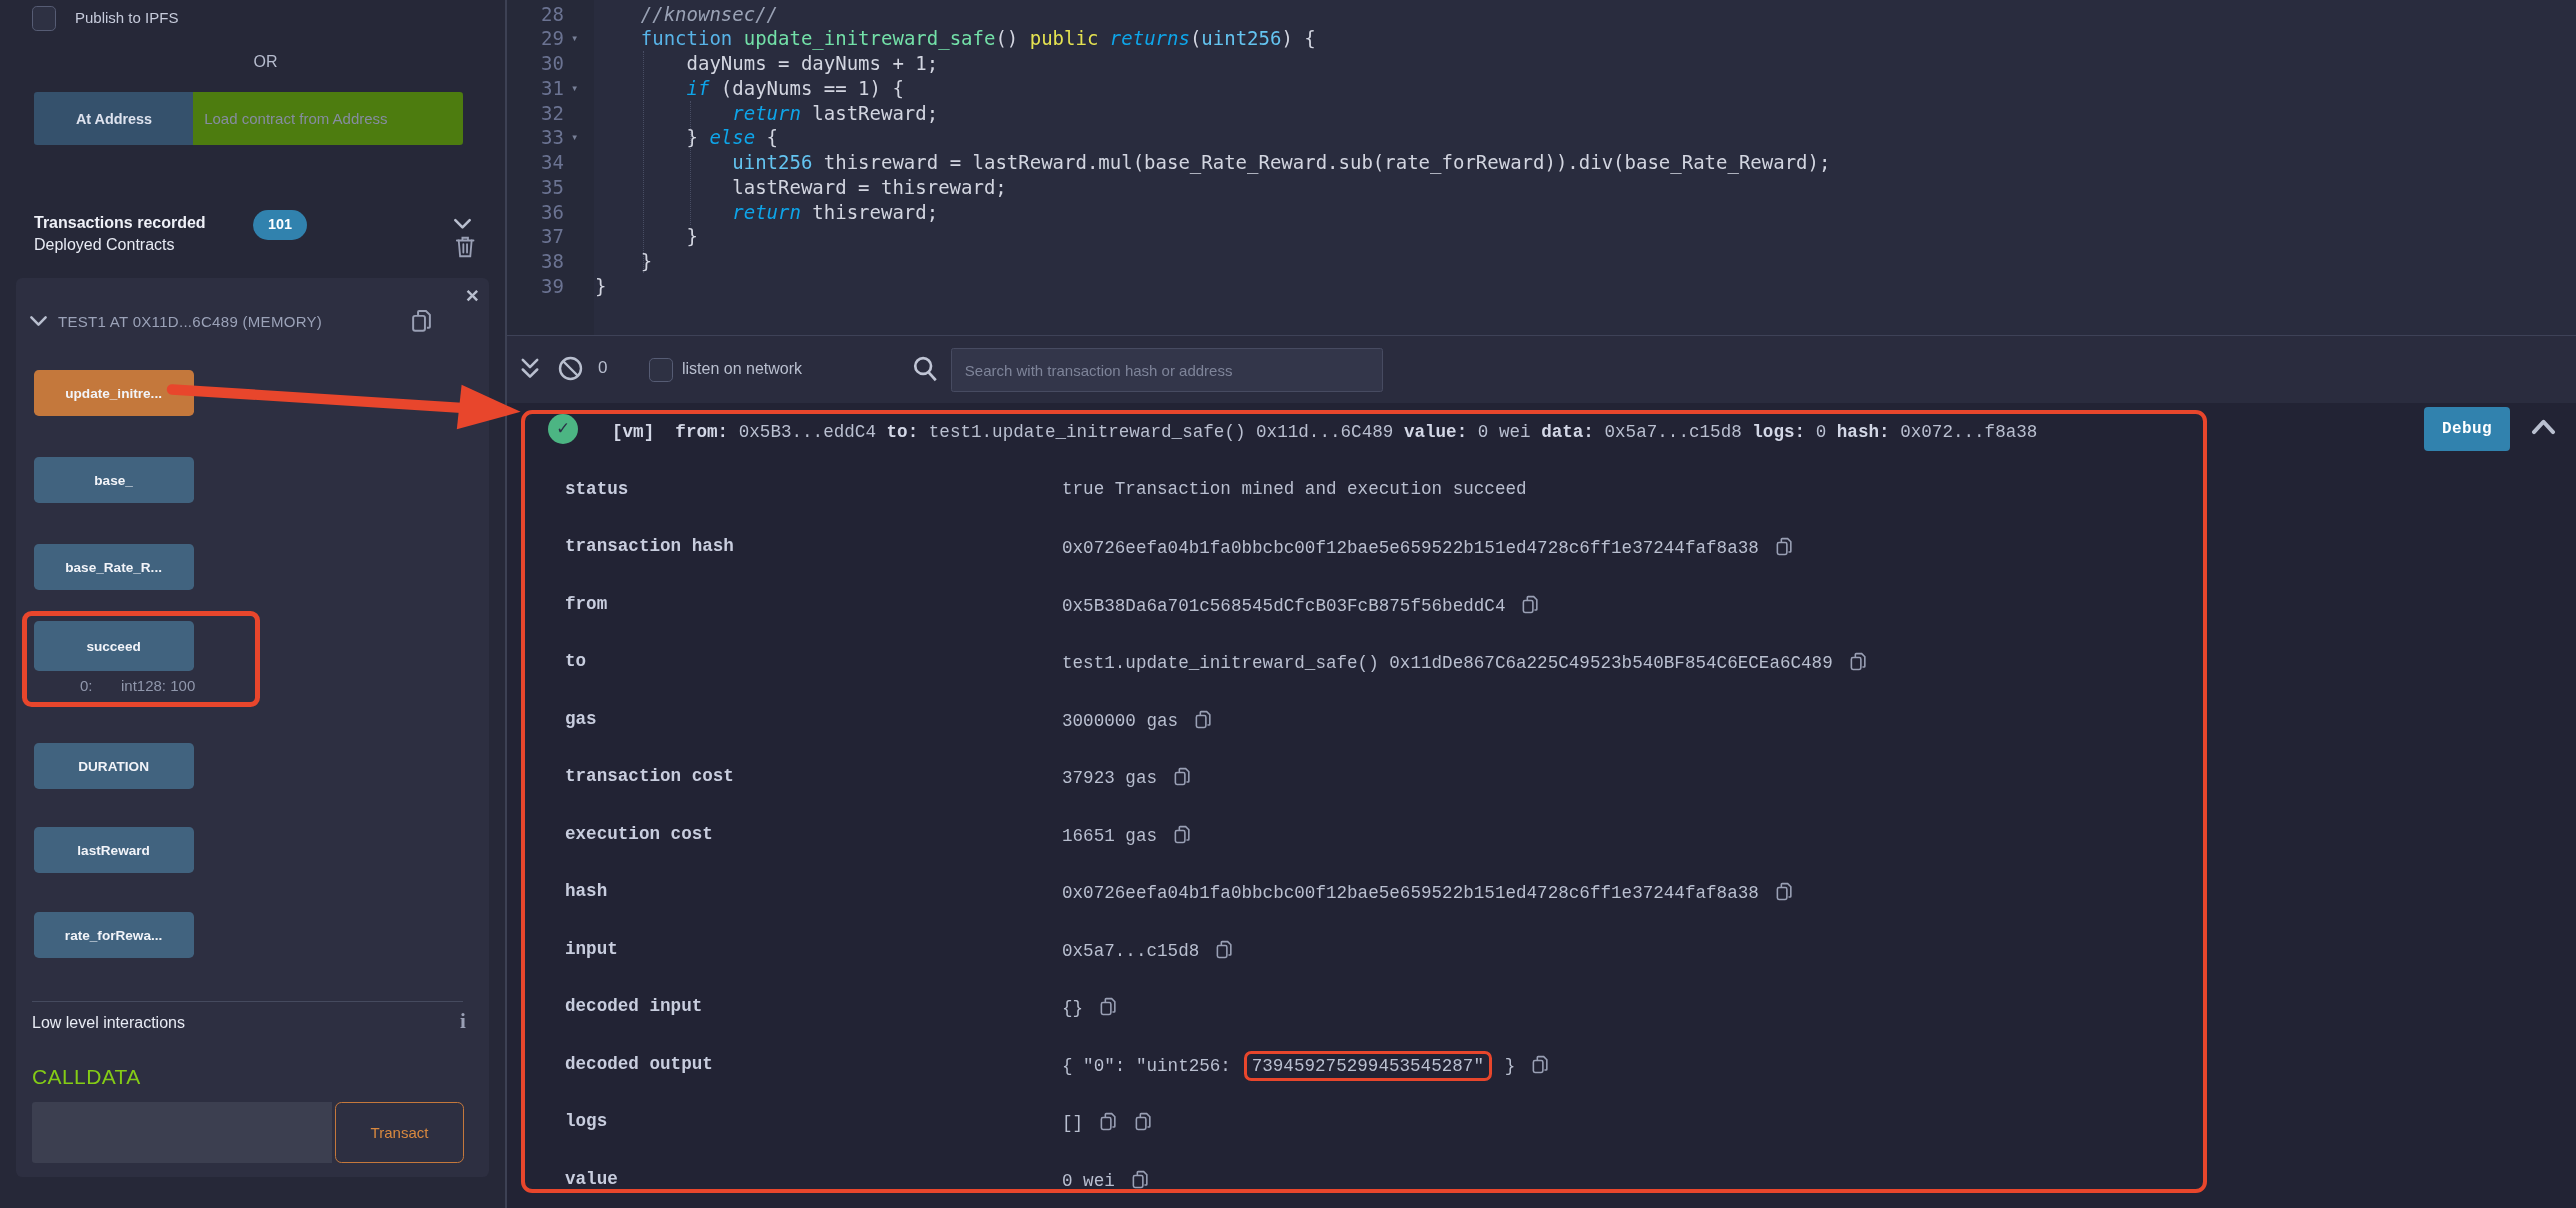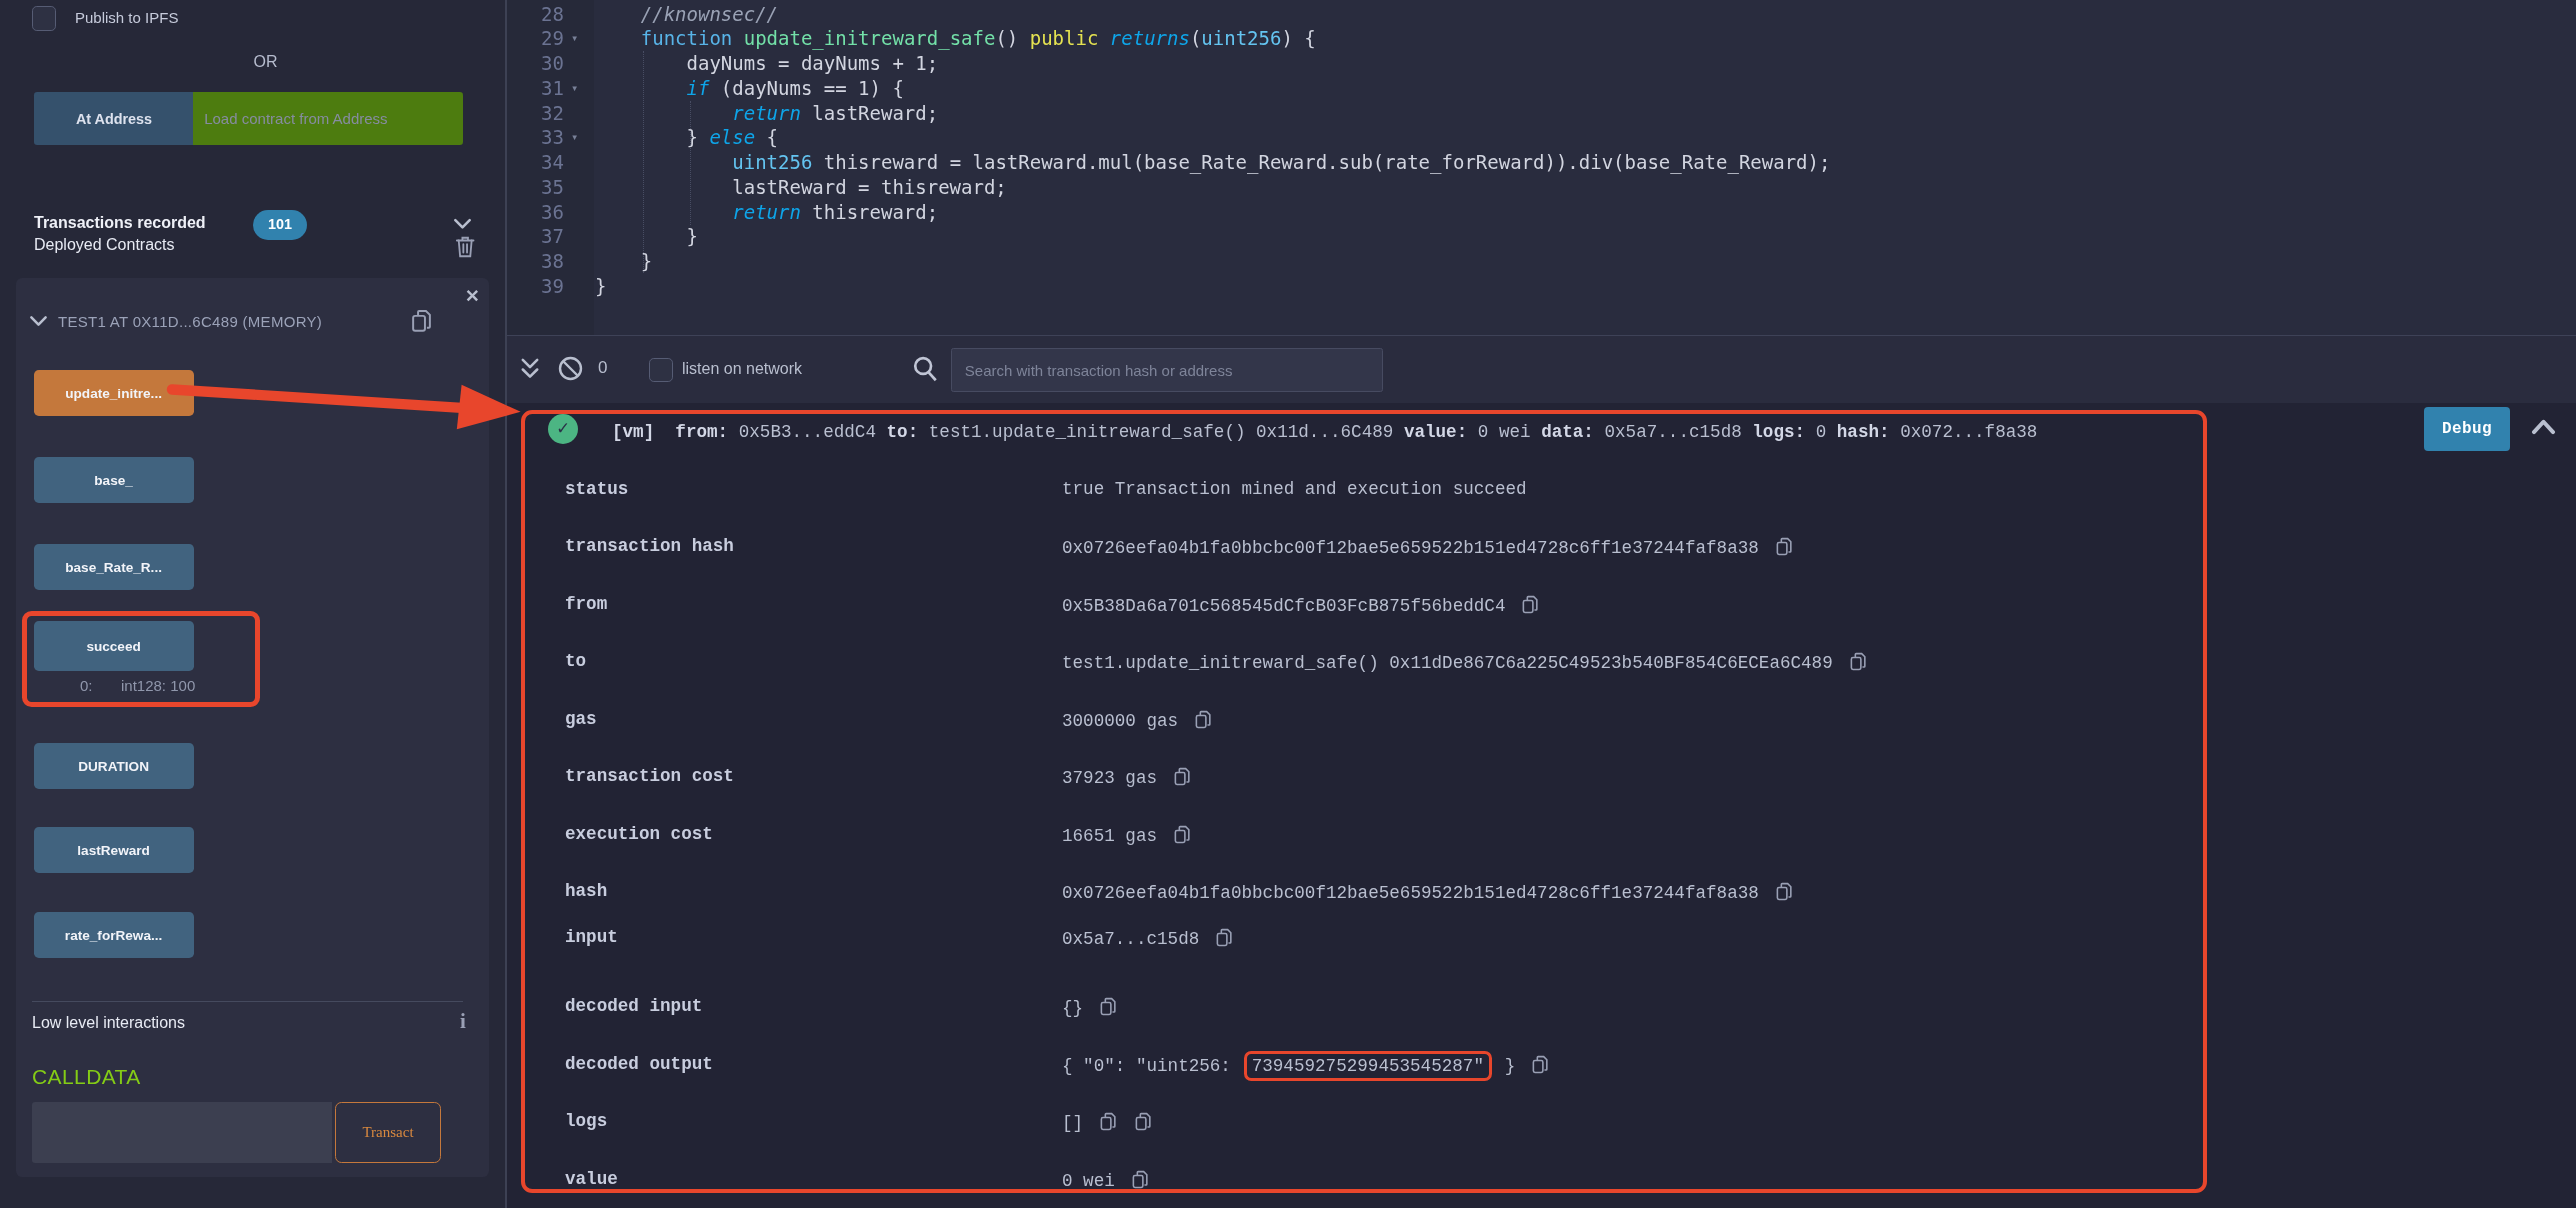--- a/index.html
+++ b/index.html
@@ -34,23 +34,23 @@
   .fn-btn.orange{background:#c4783c;}
   .fn-result{position:absolute;font-size:15px;color:#9097ac;}
   .ll-divider{position:absolute;left:16px;top:723px;width:431px;height:0.8px;background:#454a5e;}
   .ll-title{position:absolute;left:16px;top:736px;font-size:16px;color:#e8ebf4;}
   .info-i{position:absolute;left:444px;top:731px;font-family:"Liberation Serif",serif;font-weight:bold;
       font-size:21px;color:#9aa0b5;}
   .calldata-label{position:absolute;left:16px;top:787px;font-size:21px;letter-spacing:0.4px;color:#84cc16;}
   .calldata-input{position:absolute;left:16px;top:824px;width:300px;height:61px;background:#3c3f50;border:none;
       border-radius:3.2px 0 0 3.2px;box-sizing:border-box;padding:0 9.6px;color:#c6cbdb;font-size:14.4px;
       font-family:"Liberation Sans",sans-serif;}
-  .transact-btn{position:absolute;left:319px;top:824px;width:106px;height:61px;background:transparent;
+  .transact-btn{position:absolute;left:319px;top:824px;width:129px;height:61px;background:transparent;
       border:1.6px solid #c4783c;border-radius:6.4px;color:#d9893f;font-size:15px;
-      font-family:Liberation Serif, serif;}
+      font-family:Liberation Sans, sans-serif;}
 
   
   .editor{position:absolute;left:506px;top:0;width:2070px;height:335px;background:#292c3e;}
   .gutter{position:absolute;left:0;top:0;width:88px;height:335px;background:#262939;}
   .code-line{position:absolute;left:0;height:25px;width:100%;white-space:pre;
       font-family:"DejaVu Sans Mono",monospace;font-size:19px;line-height:25px;}
   .code-line .ln{position:absolute;left:0;width:58px;text-align:right;color:#6b7392;}
   .code-line .fold{position:absolute;left:65px;top:0;font-size:12px;color:#788098;}
   .code-line .code{position:absolute;left:89px;color:#d2d5e0;}
   .tk-pln{color:#d2d5e0;}
@@ -267,21 +267,21 @@
         </div>
         <div class="tx-row" style="top: 478px;">
           <span class="tx-label">hash</span>
           <span class="tx-value"><span>0x0726eefa04b1fa0bbcbc00f12bae5e659522b151ed4728c6ff1e37244faf8a38</span><span class="copy-ic"><svg width="19" height="21" viewBox="0 0 24 26">
                 <g fill="none" stroke="currentColor" stroke-width="2">
                   <rect x="3" y="8" width="12" height="15" rx="2"></rect>
                   <path d="M8 8 V4 a1 1 0 0 1 1-1 h7 l4 4 v12 a1 1 0 0 1 -1 1 h-2"></path>
                 </g>
               </svg></span></span>
         </div>
-        <div class="tx-row" style="top: 524px;">
+        <div class="tx-row" style="top: 536px;">
           <span class="tx-label">input</span>
           <span class="tx-value"><span>0x5a7...c15d8</span><span class="copy-ic"><svg width="19" height="21" viewBox="0 0 24 26">
                 <g fill="none" stroke="currentColor" stroke-width="2">
                   <rect x="3" y="8" width="12" height="15" rx="2"></rect>
                   <path d="M8 8 V4 a1 1 0 0 1 1-1 h7 l4 4 v12 a1 1 0 0 1 -1 1 h-2"></path>
                 </g>
               </svg></span></span>
         </div>
         <div class="tx-row" style="top: 593px;">
           <span class="tx-label">decoded input</span>

